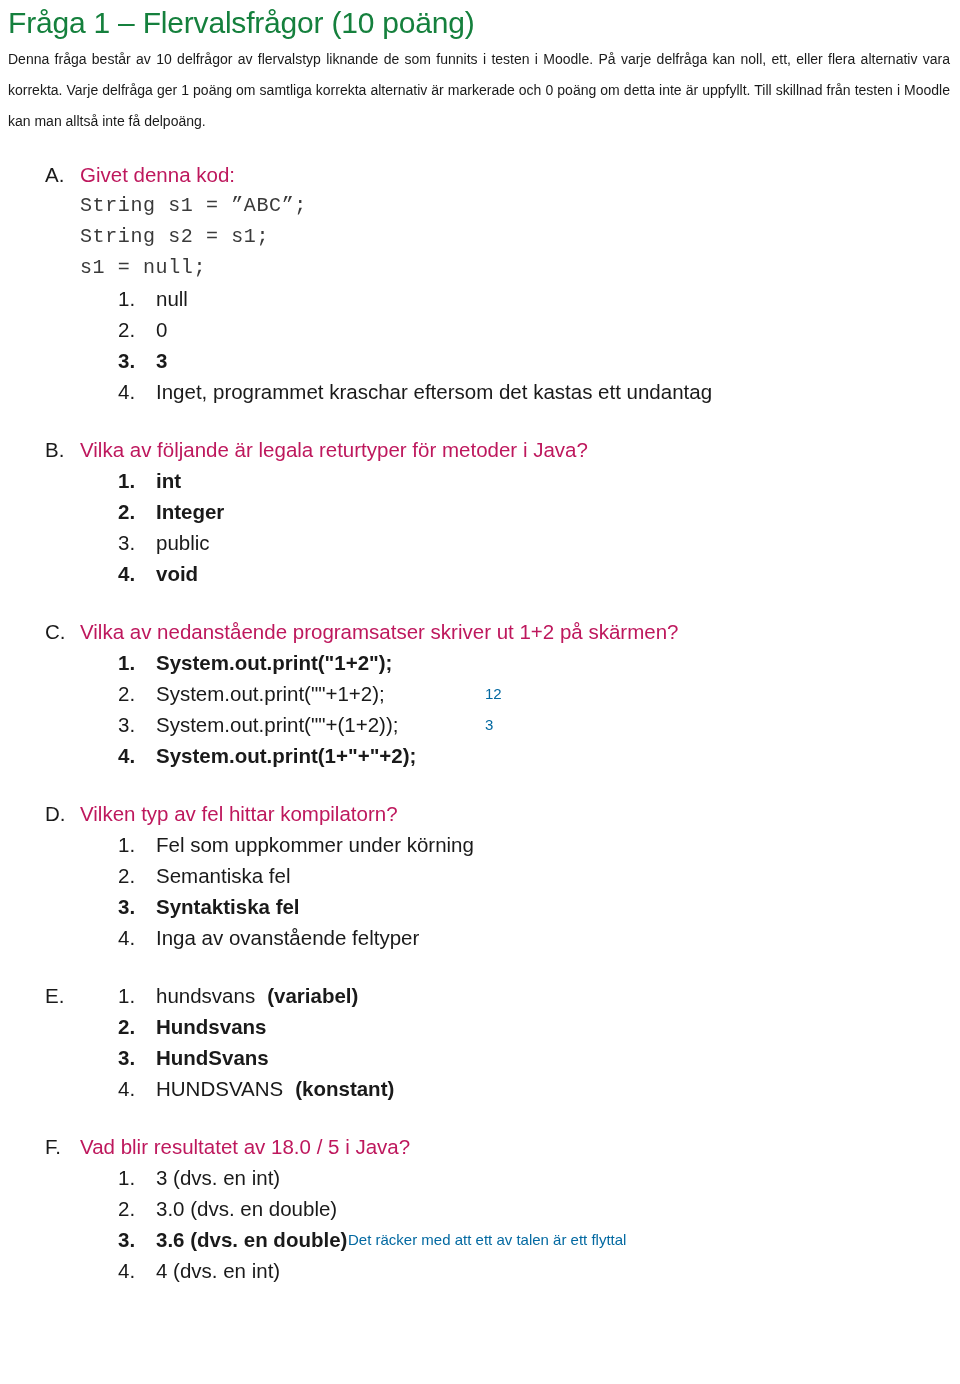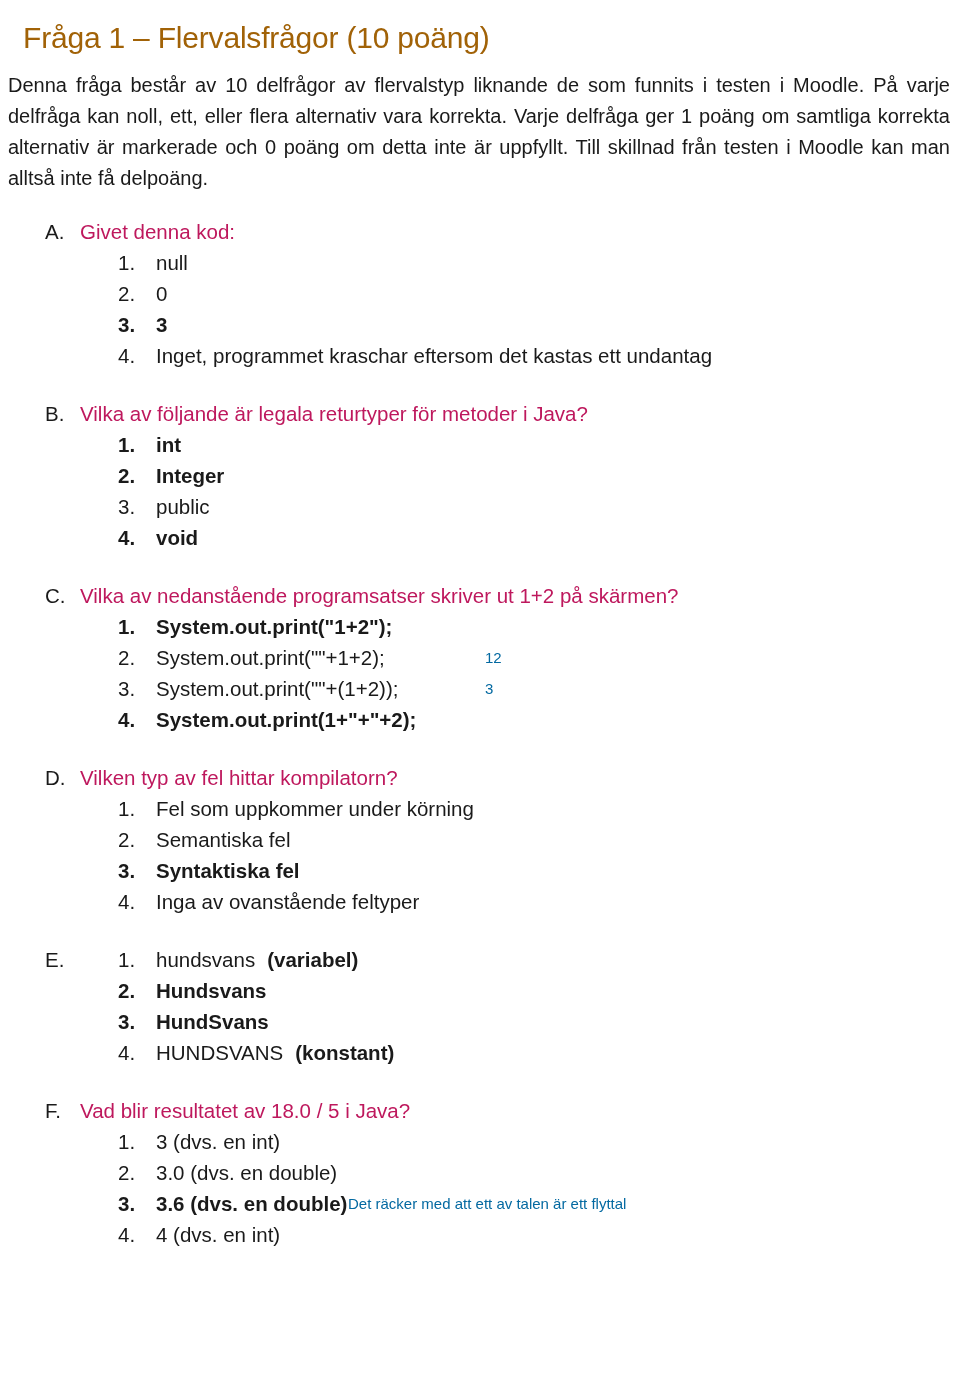--- a/index.html
+++ b/index.html
@@ -17,35 +17,35 @@
   }
   .page {
     position: relative;
     width: 960px;
     height: 1384px;
     padding: 0;
   }
 
   
   .doc-title {
-    color: #a16207;
+    color: #15803d;
     font-size: 30px;
     font-weight: 400;
     line-height: 34px;
-    margin: 15px;
+    margin: 0;
     padding: 6px 0 0 8px;
     letter-spacing: -0.2px;
     white-space: nowrap;
   }
 
   
   .intro {
     margin: 4px 0 0 0;
     padding: 0 10px 0 8px;
-    font-size: 20px;
+    font-size: 14px;
     line-height: 31px;
     text-align: justify;
     text-justify: inter-word;
     color: #1a1a1a;
   }
 
   
   .question-list {
     margin: 0;
     padding: 0;
@@ -131,20 +131,23 @@
 <div class="page">
 
   <h1 class="doc-title">Fråga 1 – Flervalsfrågor (10 poäng)</h1>
 
   <p class="intro">Denna fråga består av 10 delfrågor av flervalstyp liknande de som funnits i testen i Moodle. På varje delfråga kan noll, ett, eller flera alternativ vara korrekta. Varje delfråga ger 1 poäng om samtliga korrekta alternativ är markerade och 0 poäng om detta inte är uppfyllt. Till skillnad från testen i Moodle kan man alltså inte få delpoäng.</p>
 
   <div class="question-list">
       <div class="question first">
         <span class="q-letter">A.</span>
         <div class="q-prompt">Givet denna kod:</div>
+        <div class="code-block">String s1 = ”ABC”;
+String s2 = s1;
+s1 = null;</div>
         <ul class="options">
           <li class="option"><span class="opt-num">1.</span><span class="opt-text">null</span></li>
           <li class="option"><span class="opt-num">2.</span><span class="opt-text">0</span></li>
           <li class="option bold"><span class="opt-num">3.</span><span class="opt-text">3</span></li>
           <li class="option"><span class="opt-num">4.</span><span class="opt-text">Inget, programmet kraschar eftersom det kastas ett undantag</span></li>
         </ul>
       </div>
       <div class="question">
         <span class="q-letter">B.</span>
         <div class="q-prompt">Vilka av följande är legala returtyper för metoder i Java?</div>

